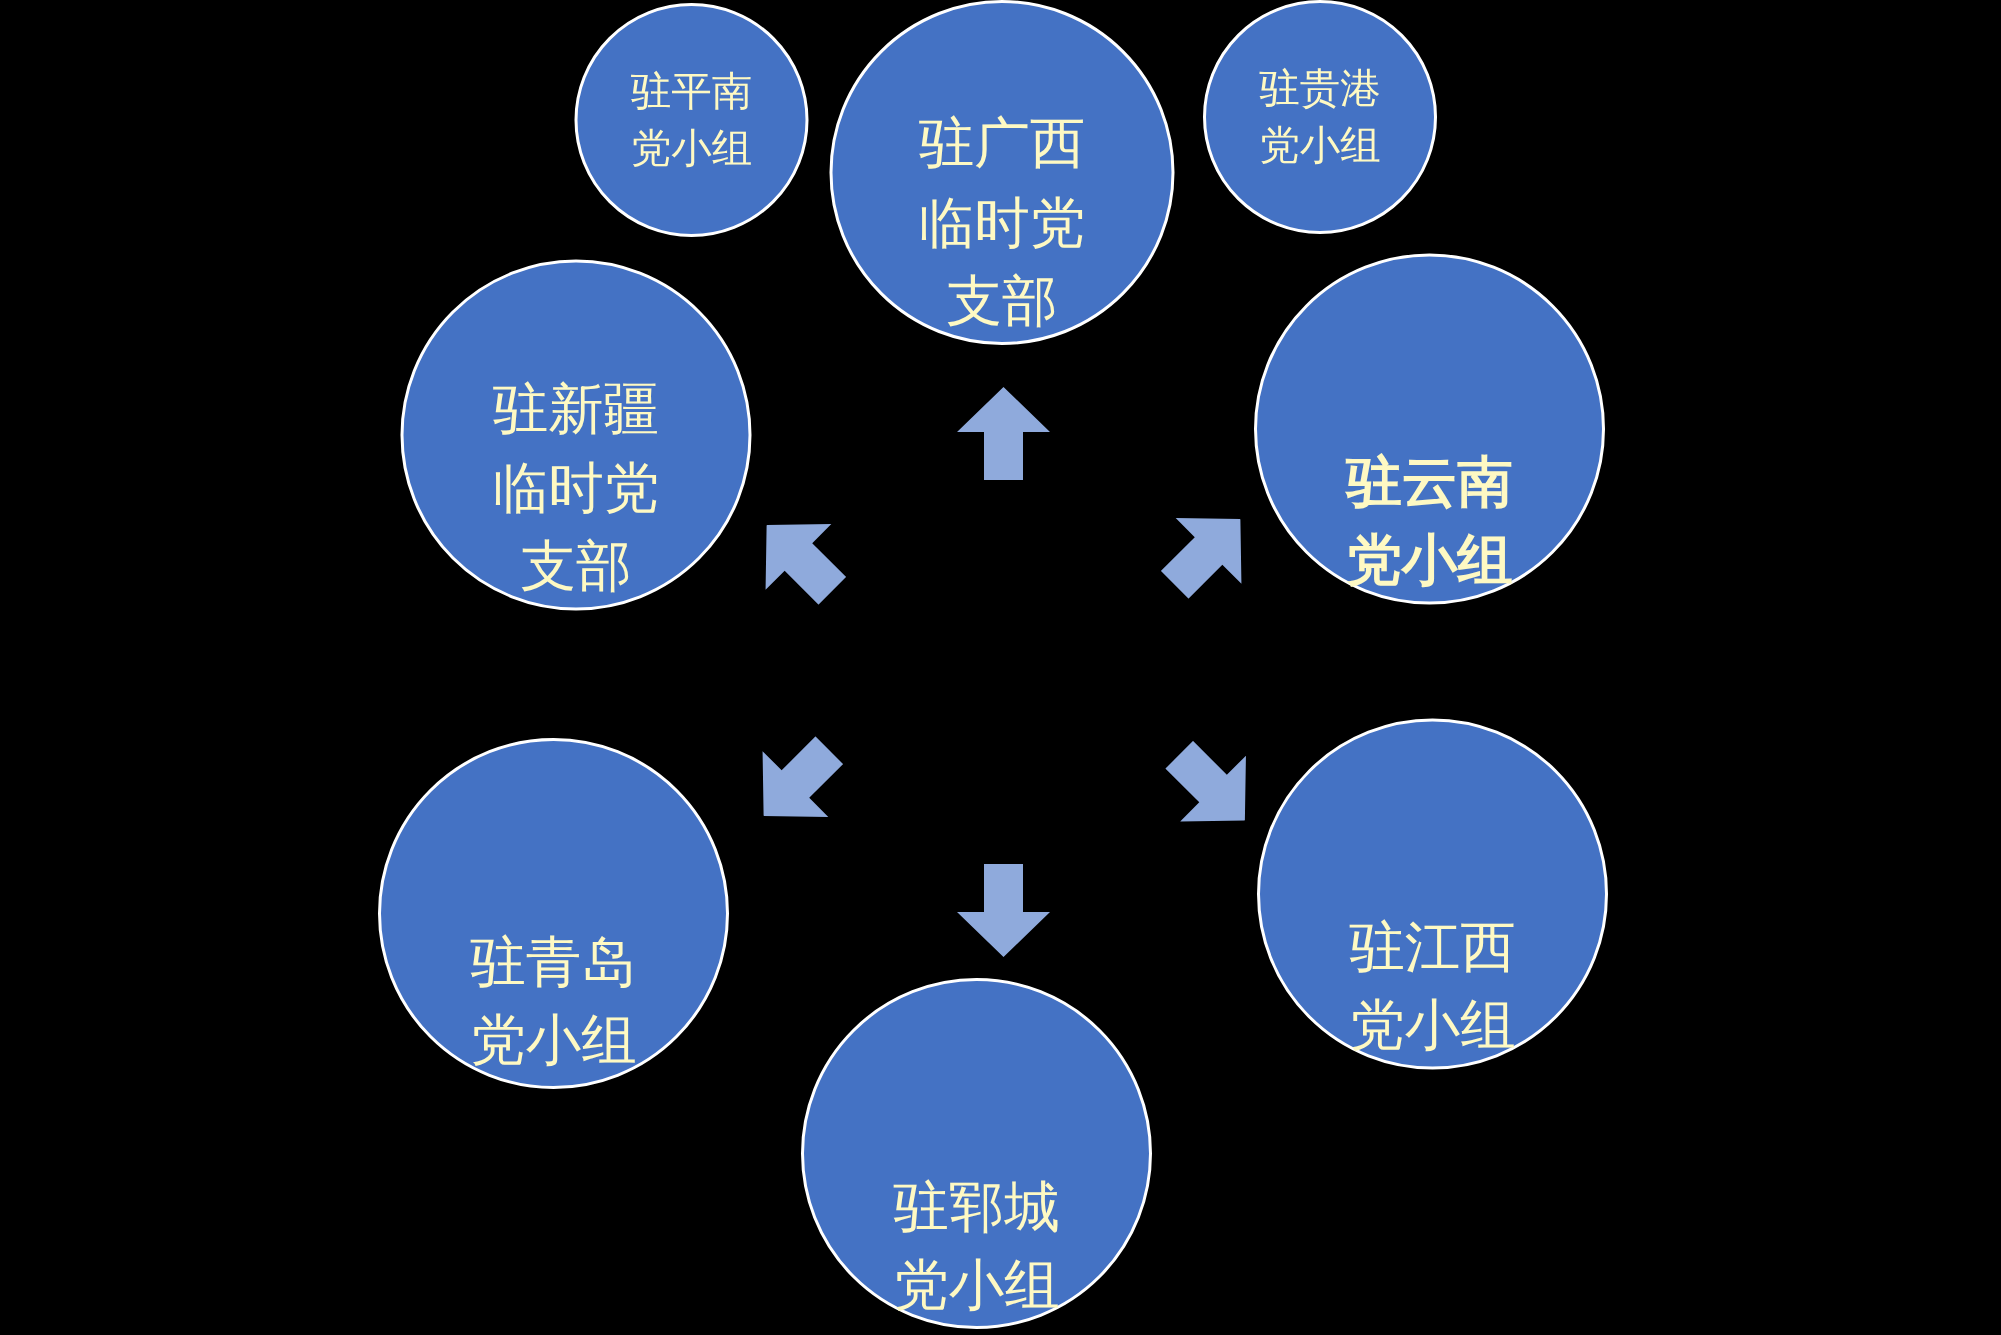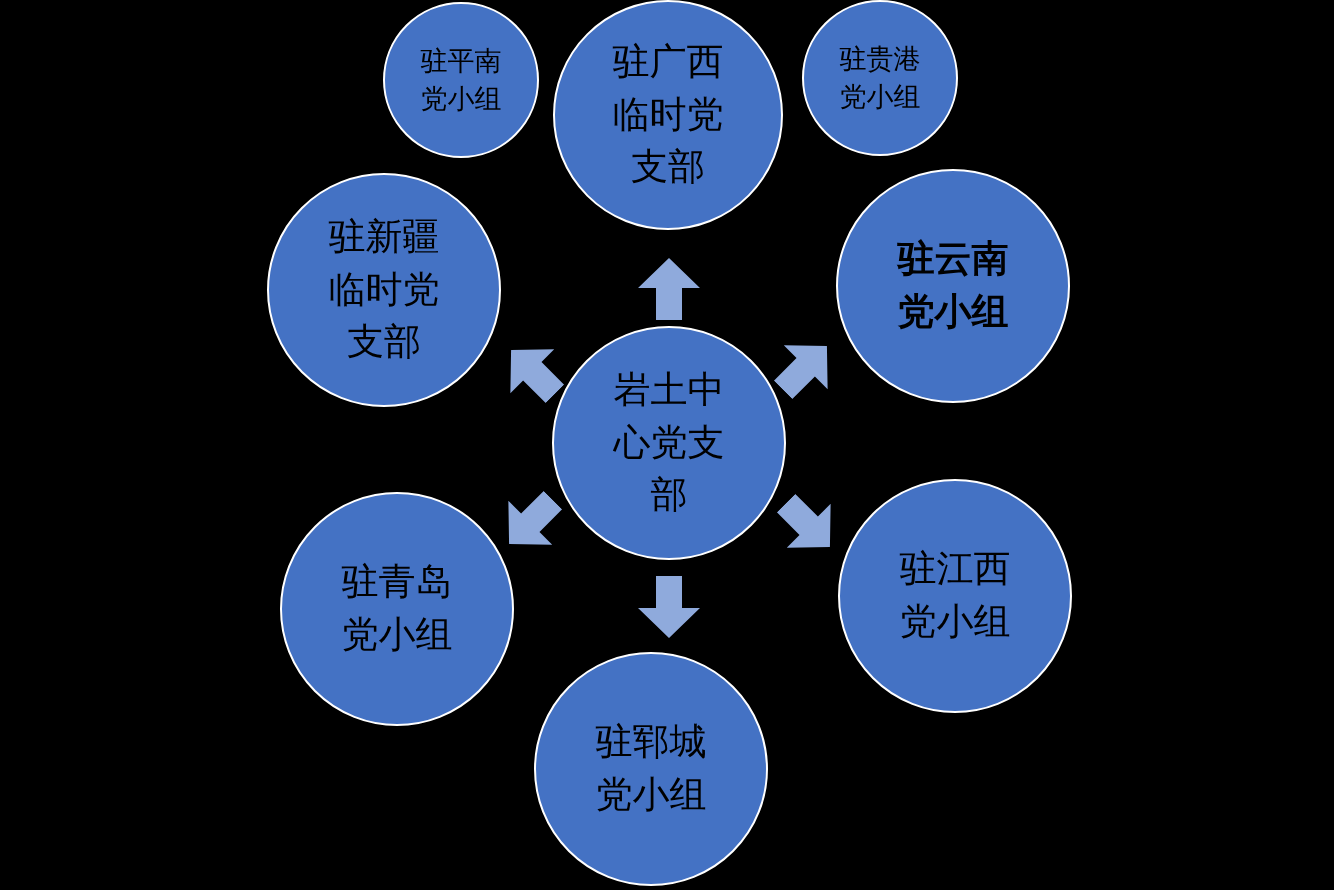--- a/index.html
+++ b/index.html
@@ -16,37 +16,37 @@
   }
   .node {
     position: absolute;
     border-radius: 50%;
     background: #4472C4;
     border: 2px solid #FFFFFF;
     display: flex;
     align-items: center;
     justify-content: center;
     text-align: center;
-    color: #000000;
+    color: #fef9c3;
   }
   .node .node-text {
     white-space: pre-line;
     line-height: 1.42;
   }
-  .node.large { width: 234px; height: 234px; font-size: 37px; }
+  .node.large { width: 234px; height: 234px; font-size: 37px; align-items: flex-end; }
   .node.small { width: 156px; height: 156px; font-size: 27px; }
 
   
   #n-pingnan  { left: 383px; top: 2px;   }
   #n-guangxi  { left: 553px; top: 0px;  width: 230px; height: 230px; }
   #n-guigang  { left: 802px; top: 0px;   }
   #n-xinjiang { left: 267px; top: 173px; }
   #n-yunnan   { left: 836px; top: 169px; font-weight: bold; }
   #n-center   { left: 552px; top: 326px; }
-  #n-qingdao  { left: 280px; top: 492px; }
+  #n-qingdao  { left: 252px; top: 492px; font-family: Liberation Mono, monospace; }
   #n-jiangxi  { left: 838px; top: 479px; }
   #n-yuncheng { left: 534px; top: 652px; }
 
   .arrow {
     position: absolute;
     width: 66px; height: 62px;
   }
   #a-up    { left: 636px; top: 258px; transform: rotate(0deg); }
   #a-upleft  { left: 500px; top: 341px; transform: rotate(-45deg); }
   #a-upright { left: 772px; top: 337px; transform: rotate(45deg); }
@@ -80,25 +80,20 @@
     <span class="node-text">驻新疆
 临时党
 支部</span>
   </div>
 
   <div class="node large" id="n-yunnan">
     <span class="node-text">驻云南
 党小组</span>
   </div>
 
-  <div class="node large" id="n-center">
-    <span class="node-text">岩土中
-心党支
-部</span>
-  </div>
 
   <div class="node large" id="n-qingdao">
     <span class="node-text">驻青岛
 党小组</span>
   </div>
 
   <div class="node large" id="n-jiangxi">
     <span class="node-text">驻江西
 党小组</span>
   </div>

